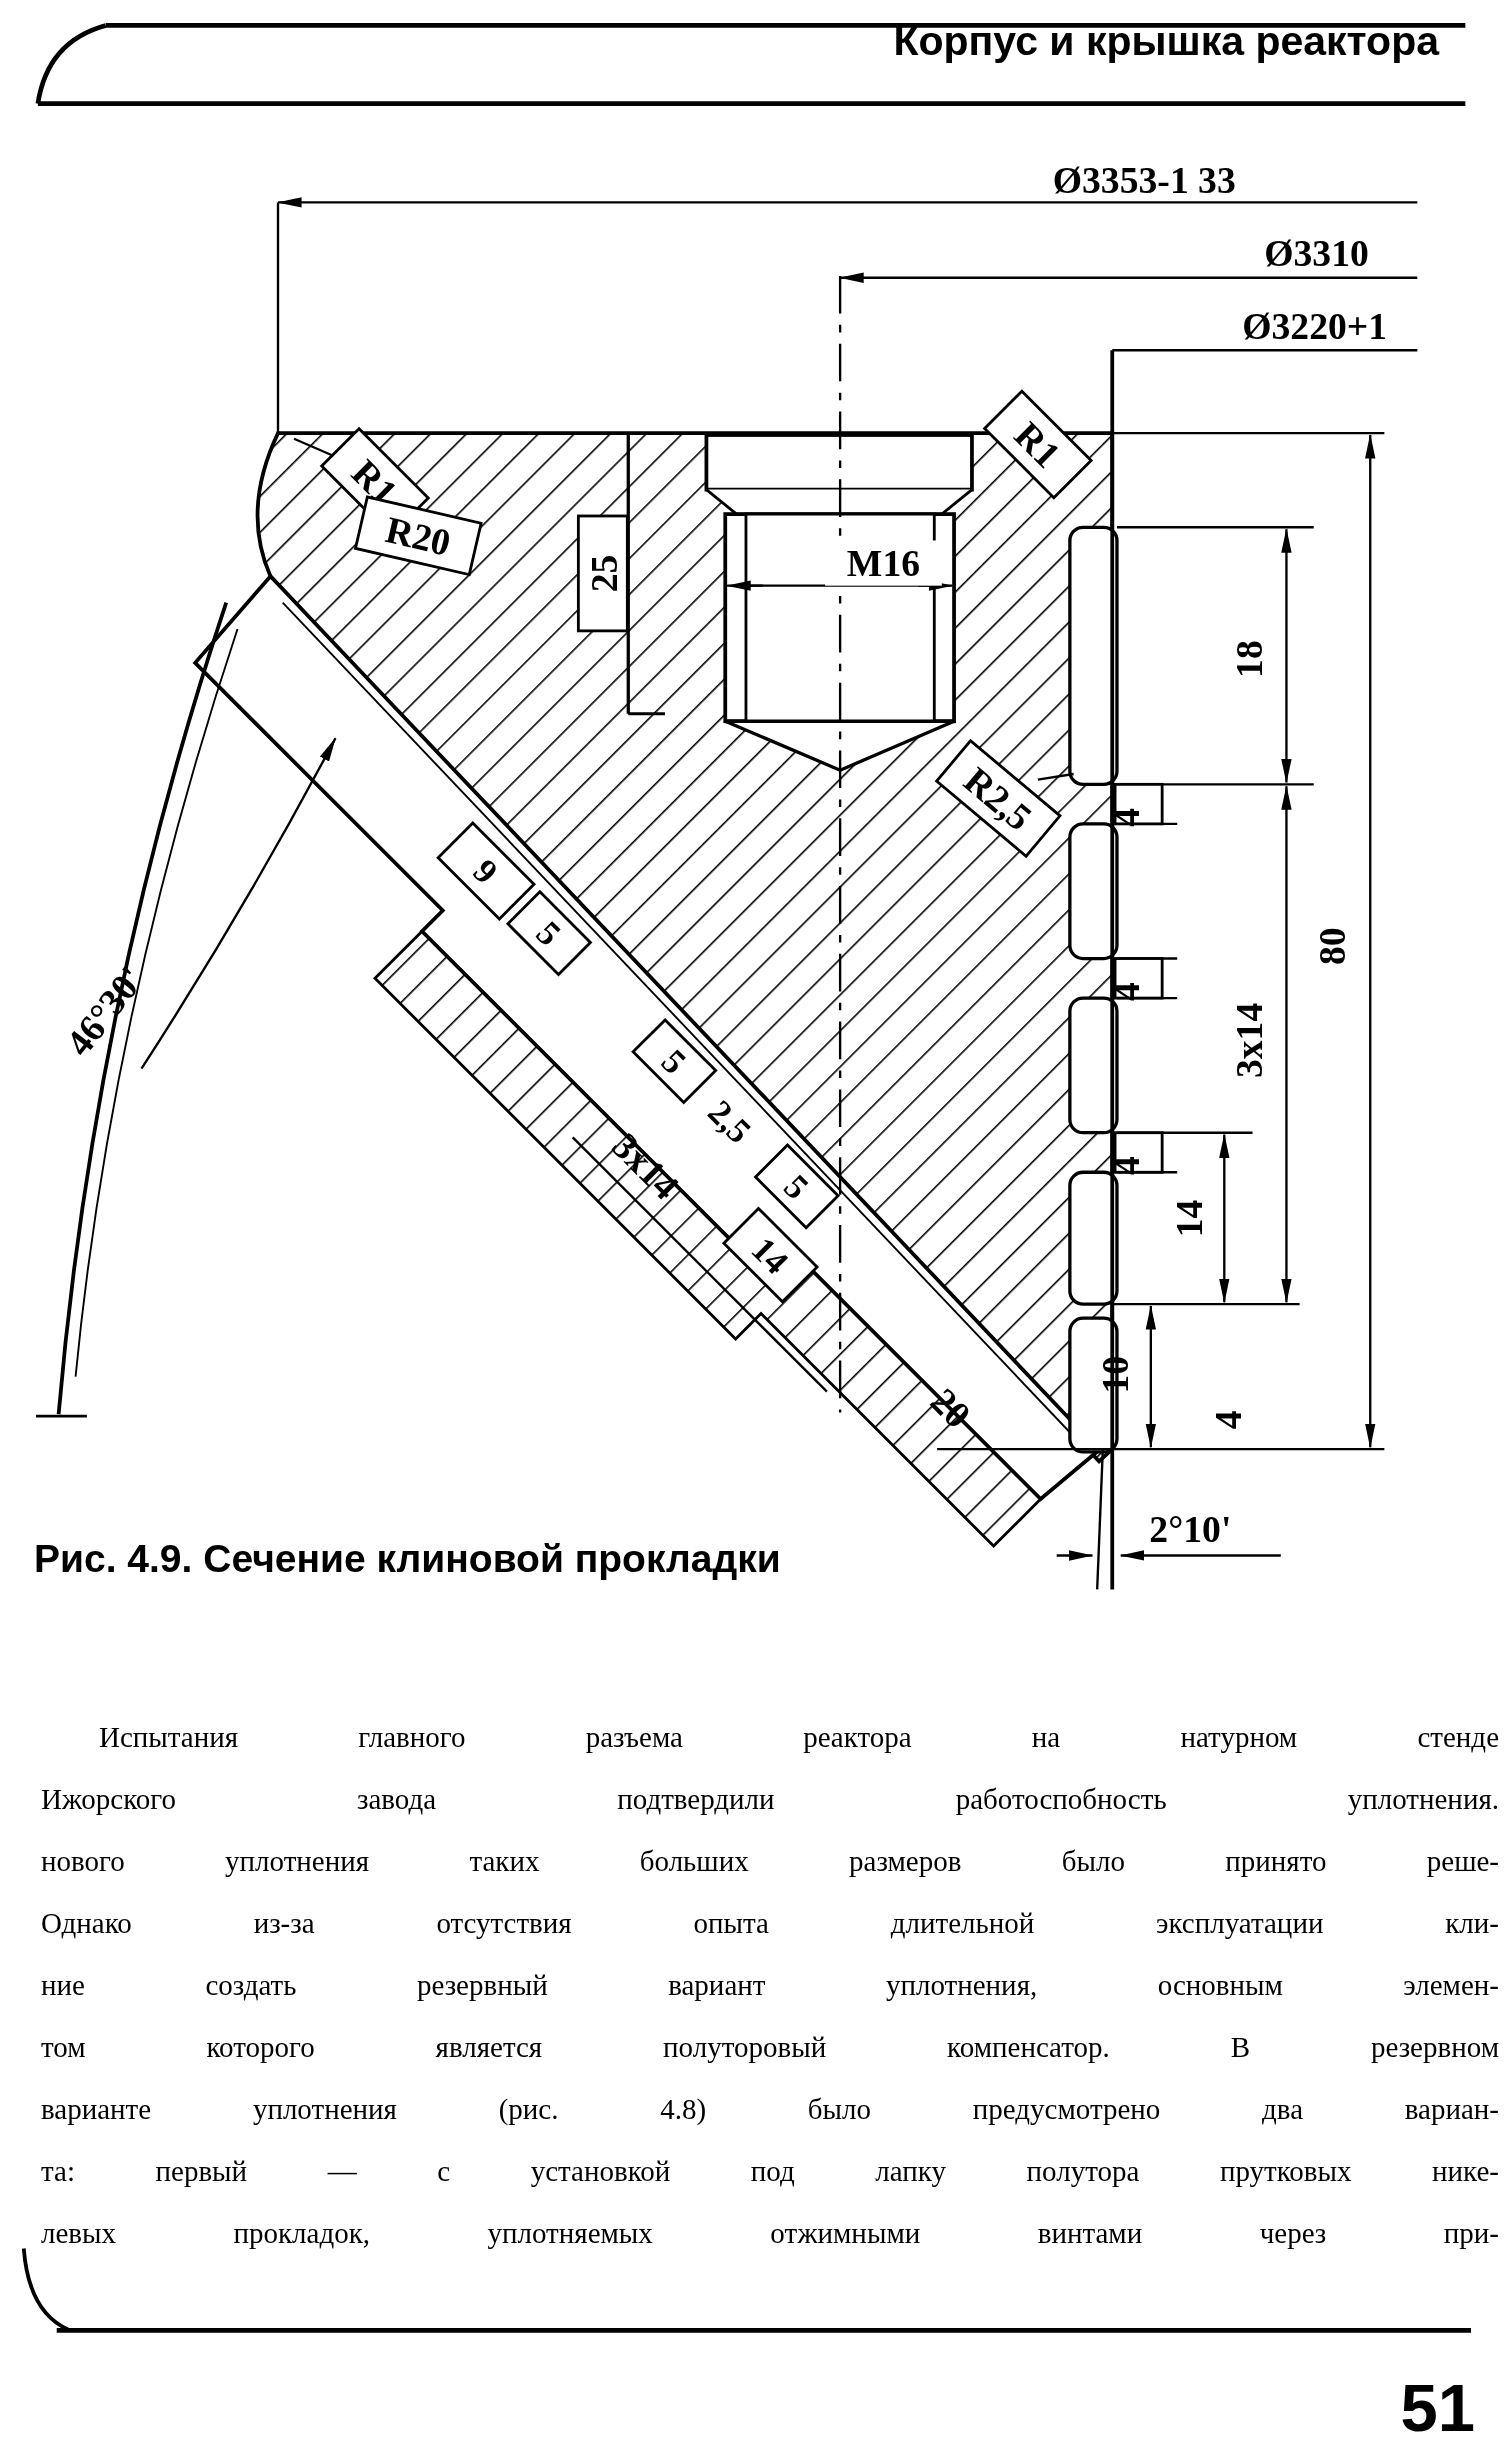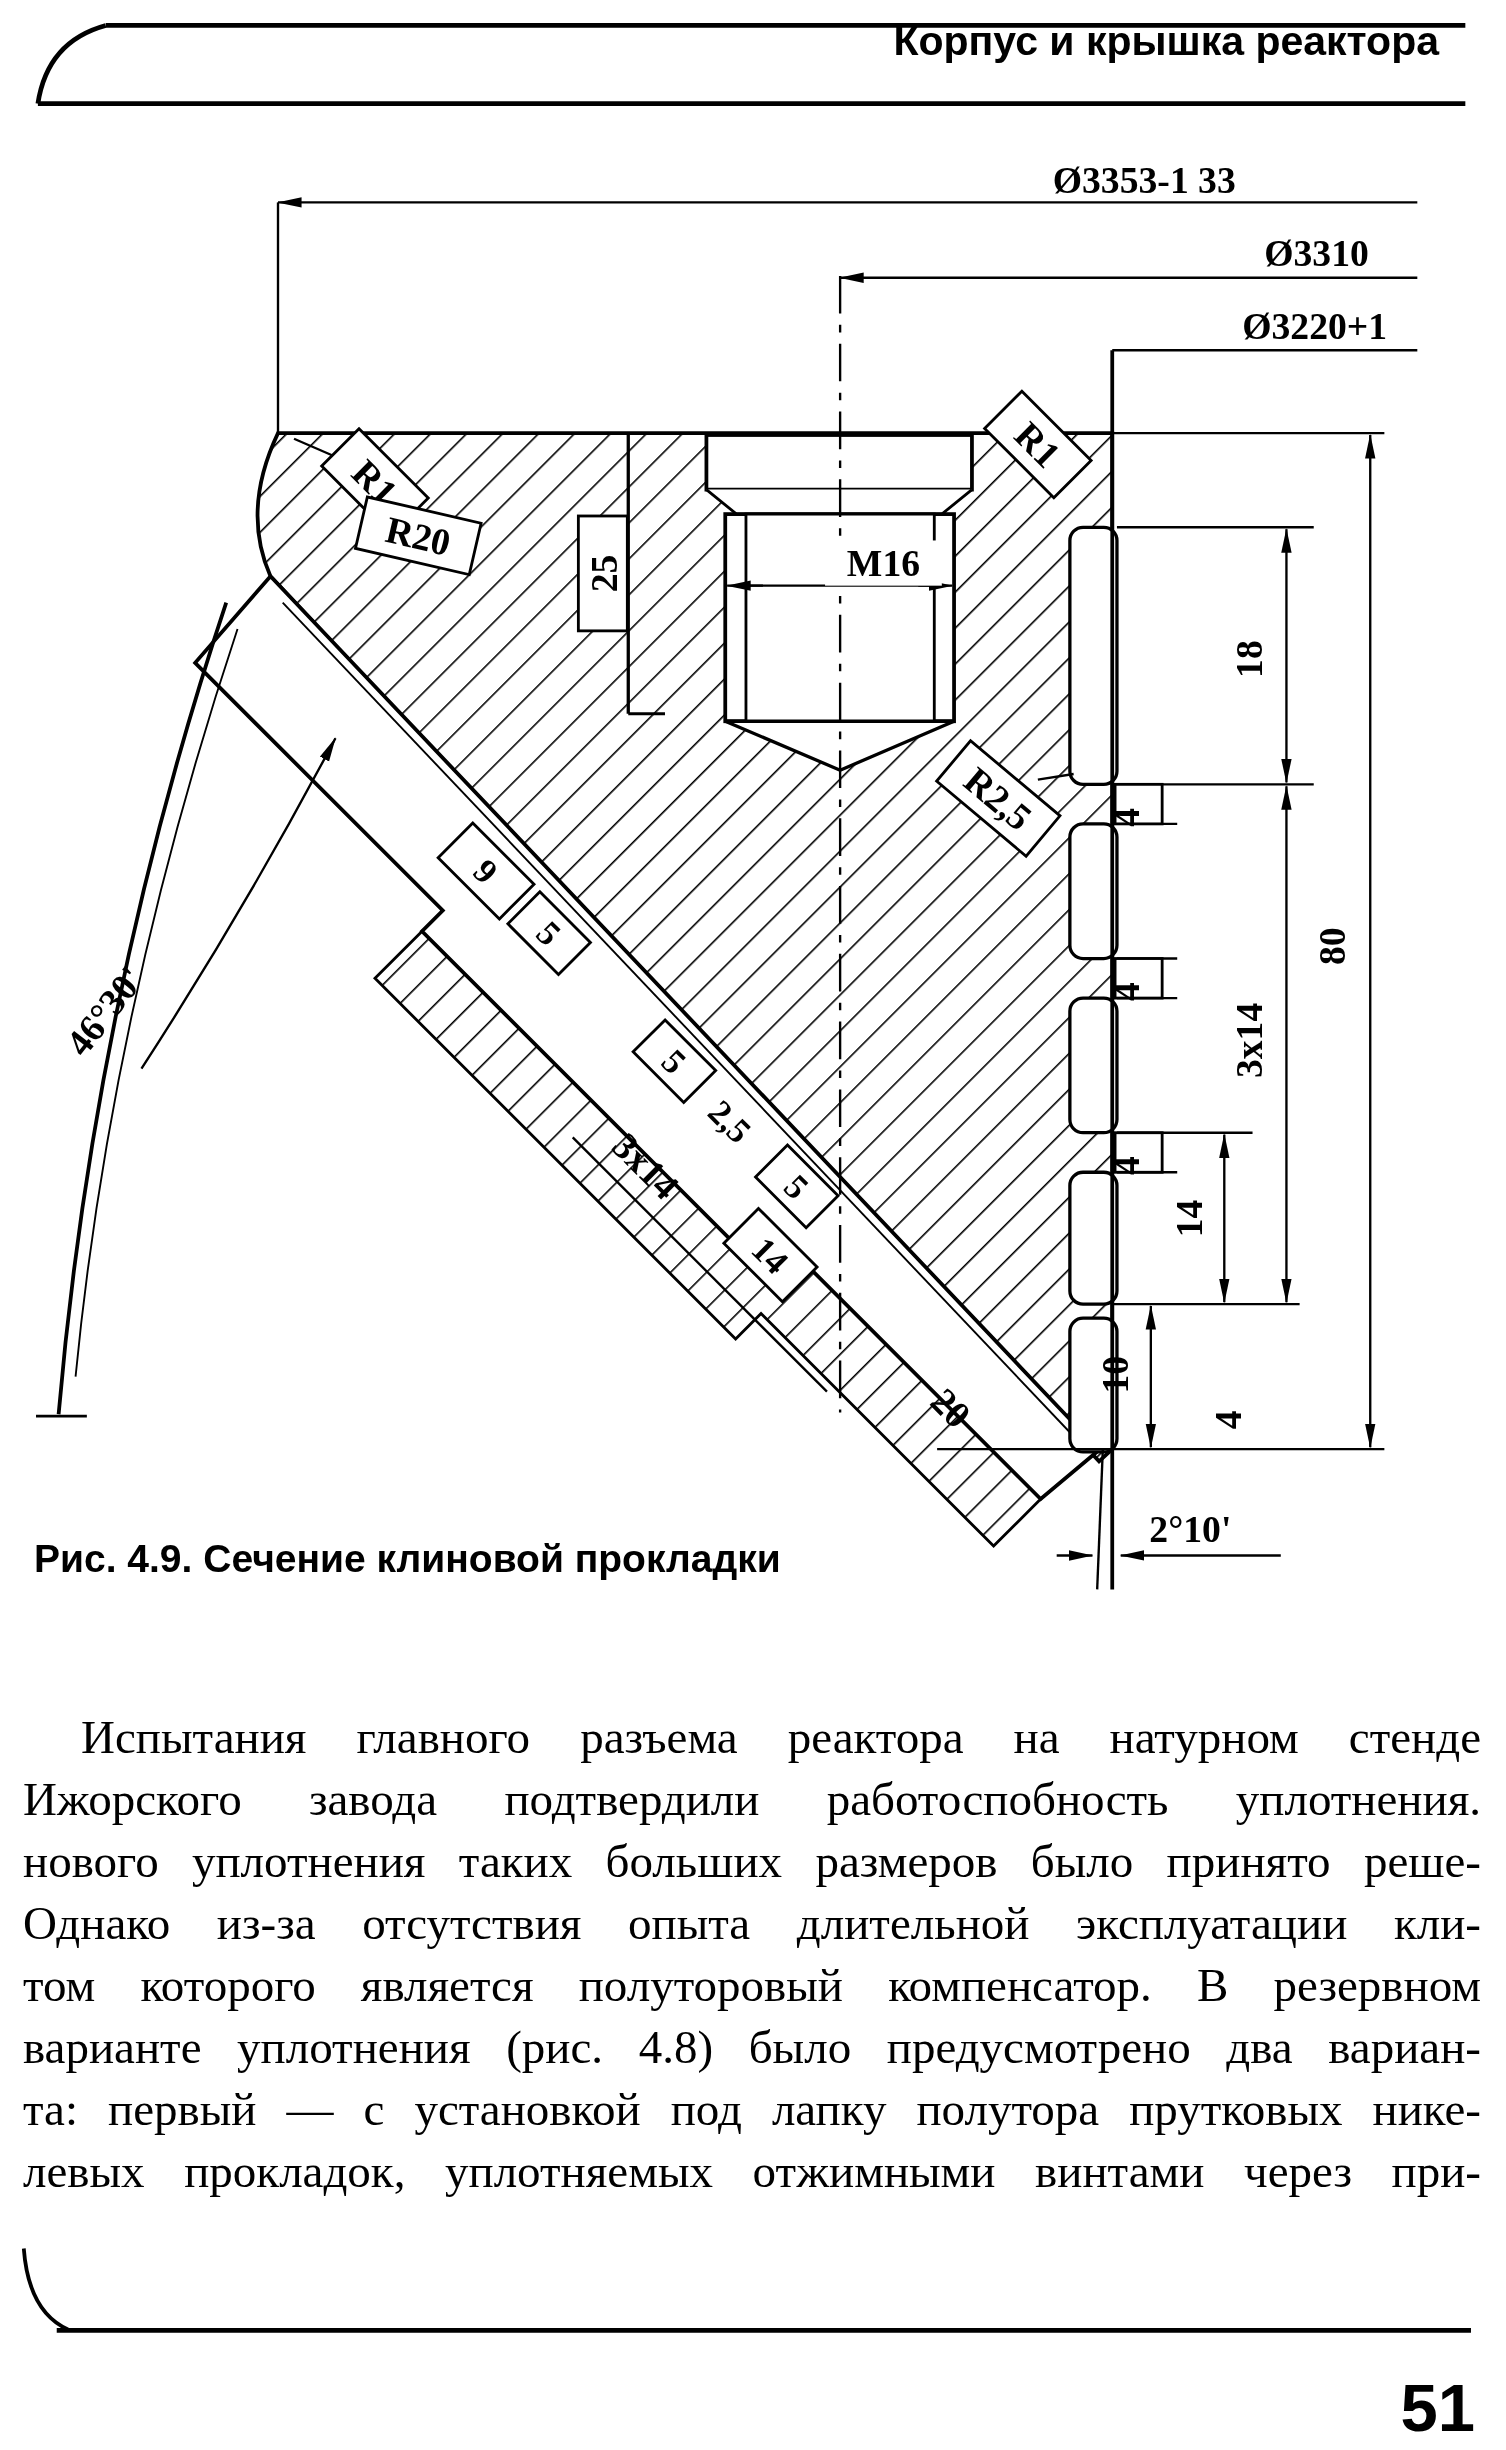--- a/index.html
+++ b/index.html
@@ -2,21 +2,21 @@
 <html style="font-size:15px"><head>
 <meta charset="utf-8">
 <style>
   html,body{margin:0;padding:0;background:#fff;}
   body{width:1507px;height:2450px;position:relative;font-family:"Liberation Serif",serif;color:#000;overflow:hidden;}
   .art{position:absolute;left:0;top:0;width:1507px;height:2450px;}
   .header-title{position:absolute;top:18px;right:68px;font-family:"Liberation Sans",sans-serif;font-weight:bold;font-size:41px;letter-spacing:0px;}
   .caption{position:absolute;left:34px;top:1537px;font-family:Liberation Sans, sans-serif;font-size:39px;white-space:nowrap;}
   .caption .cap-num{font-weight:600;}
   .caption .cap-text{font-weight:bold;}
-  .para{position:absolute;left:23px;top:1706px;width:1458px;font-size:47px;line-height:62px;}
+  .para{position:absolute;left:41px;top:1706px;width:1458px;font-size:29px;line-height:62px;}
   .para .line{text-align:justify;text-align-last:justify;white-space:normal;height:62px;overflow:hidden;}
   .para .line.first{ text-indent:58px;}
   .page-num{position:absolute;right:32px;top:2369px;font-family:"Liberation Sans",sans-serif;font-weight:bold;font-size:67px;}
   svg text{font-family:"Liberation Serif",serif;font-weight:bold;fill:#000;}
   .dimtxt{font-size:40px;}
   .dimtxt-sm{font-size:37px;}
 </style>
 </head>
 <body>
 
@@ -206,20 +206,21 @@
   <span class="cap-num">Рис. 4.9.</span>
   <span> </span>
   <span class="cap-text">Сечение клиновой прокладки</span>
 </div>
 
 <div class="para">
   <div class="line first">Испытания главного разъема реактора на натурном стенде</div>
   <div class="line">Ижорского завода подтвердили работоспобность уплотнения.</div>
   <div class="line">нового уплотнения таких больших размеров было принято реше-</div>
   <div class="line">Однако из-за отсутствия опыта длительной эксплуатации кли-</div>
+  <div class="line">ние создать резервный вариант уплотнения, основным элемен-</div>
   <div class="line">том которого является полуторовый компенсатор. В резервном</div>
   <div class="line">варианте уплотнения (рис. 4.8) было предусмотрено два вариан-</div>
   <div class="line">та: первый — с установкой под лапку полутора прутковых нике-</div>
   <div class="line">левых прокладок, уплотняемых отжимными винтами через при-</div>
 </div>
 
 <div class="page-num">51</div>
 
 
 </body></html>

